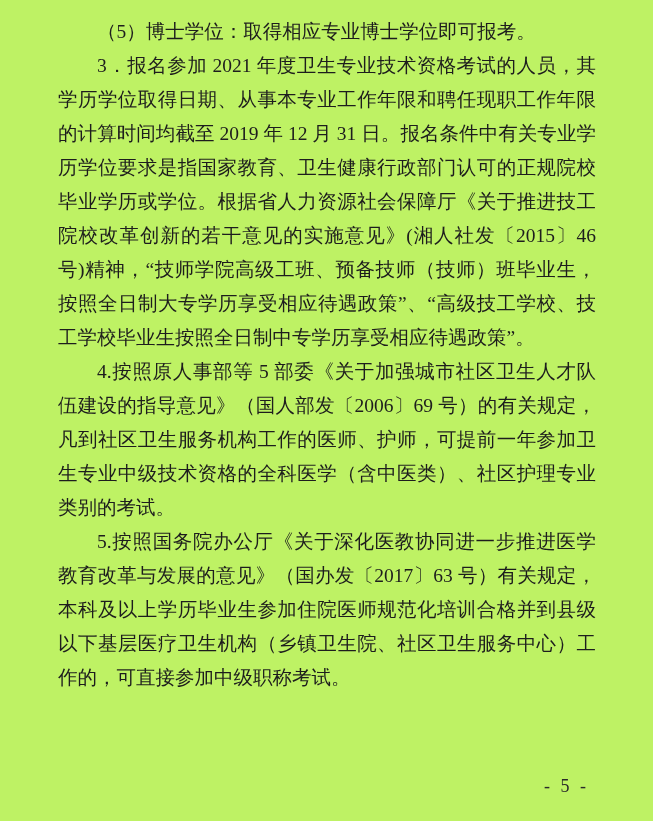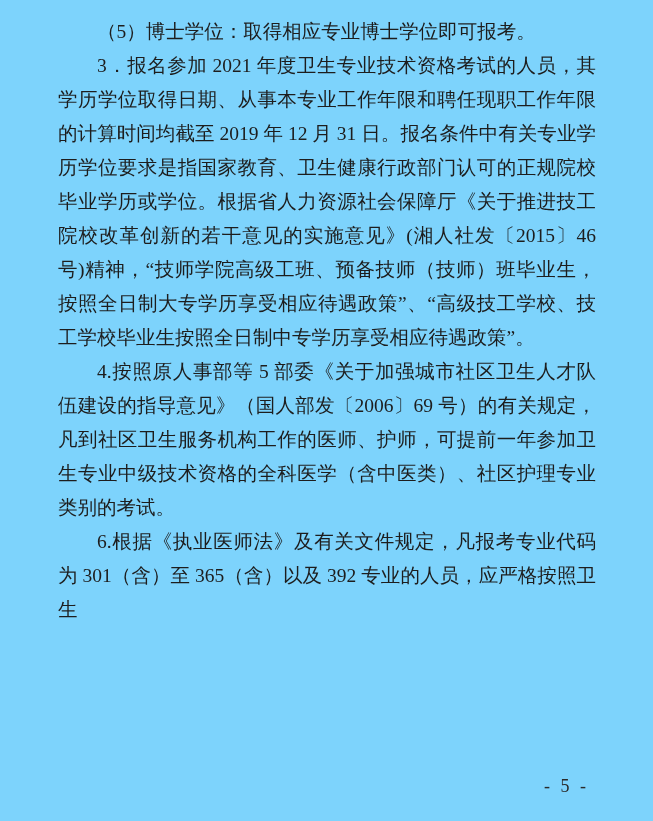--- a/index.html
+++ b/index.html
@@ -4,21 +4,21 @@
 <style>
   html, body {
     margin: 0;
     padding: 0;
     background: #ffffff;
   }
   .page {
     position: relative;
     width: 653px;
     height: 821px;
-    background: #7dd3fc;
+    background: #bef264;
     overflow: hidden;
     font-family: "Liberation Serif", "DejaVu Serif", serif;
   }
   .content {
     position: absolute;
     left: 58px;
     top: 15px;
     width: 538px;
     font-size: 19.5px;
     line-height: 34px;
@@ -42,16 +42,16 @@
   }
 </style>
 </head>
 <body>
 
 <div class="page">
   <div class="content">
     <p>（5）博士学位：取得相应专业博士学位即可报考。</p>
     <p>3．报名参加 2021 年度卫生专业技术资格考试的人员，其学历学位取得日期、从事本专业工作年限和聘任现职工作年限的计算时间均截至 2019 年 12 月 31 日。报名条件中有关专业学历学位要求是指国家教育、卫生健康行政部门认可的正规院校毕业学历或学位。根据省人力资源社会保障厅《关于推进技工院校改革创新的若干意见的实施意见》(湘人社发〔2015〕46 号)精神，“技师学院高级工班、预备技师（技师）班毕业生，按照全日制大专学历享受相应待遇政策”、“高级技工学校、技工学校毕业生按照全日制中专学历享受相应待遇政策”。</p>
     <p>4.按照原人事部等 5 部委《关于加强城市社区卫生人才队伍建设的指导意见》（国人部发〔2006〕69 号）的有关规定，凡到社区卫生服务机构工作的医师、护师，可提前一年参加卫生专业中级技术资格的全科医学（含中医类）、社区护理专业类别的考试。</p>
-    <p>6.根据《执业医师法》及有关文件规定，凡报考专业代码为 301（含）至 365（含）以及 392 专业的人员，应严格按照卫生</p>
+    <p>5.按照国务院办公厅《关于深化医教协同进一步推进医学教育改革与发展的意见》（国办发〔2017〕63 号）有关规定，本科及以上学历毕业生参加住院医师规范化培训合格并到县级以下基层医疗卫生机构（乡镇卫生院、社区卫生服务中心）工作的，可直接参加中级职称考试。</p>
   </div>
   <div class="page-number">- 5 -</div>
 </div>
 
 </body></html>

